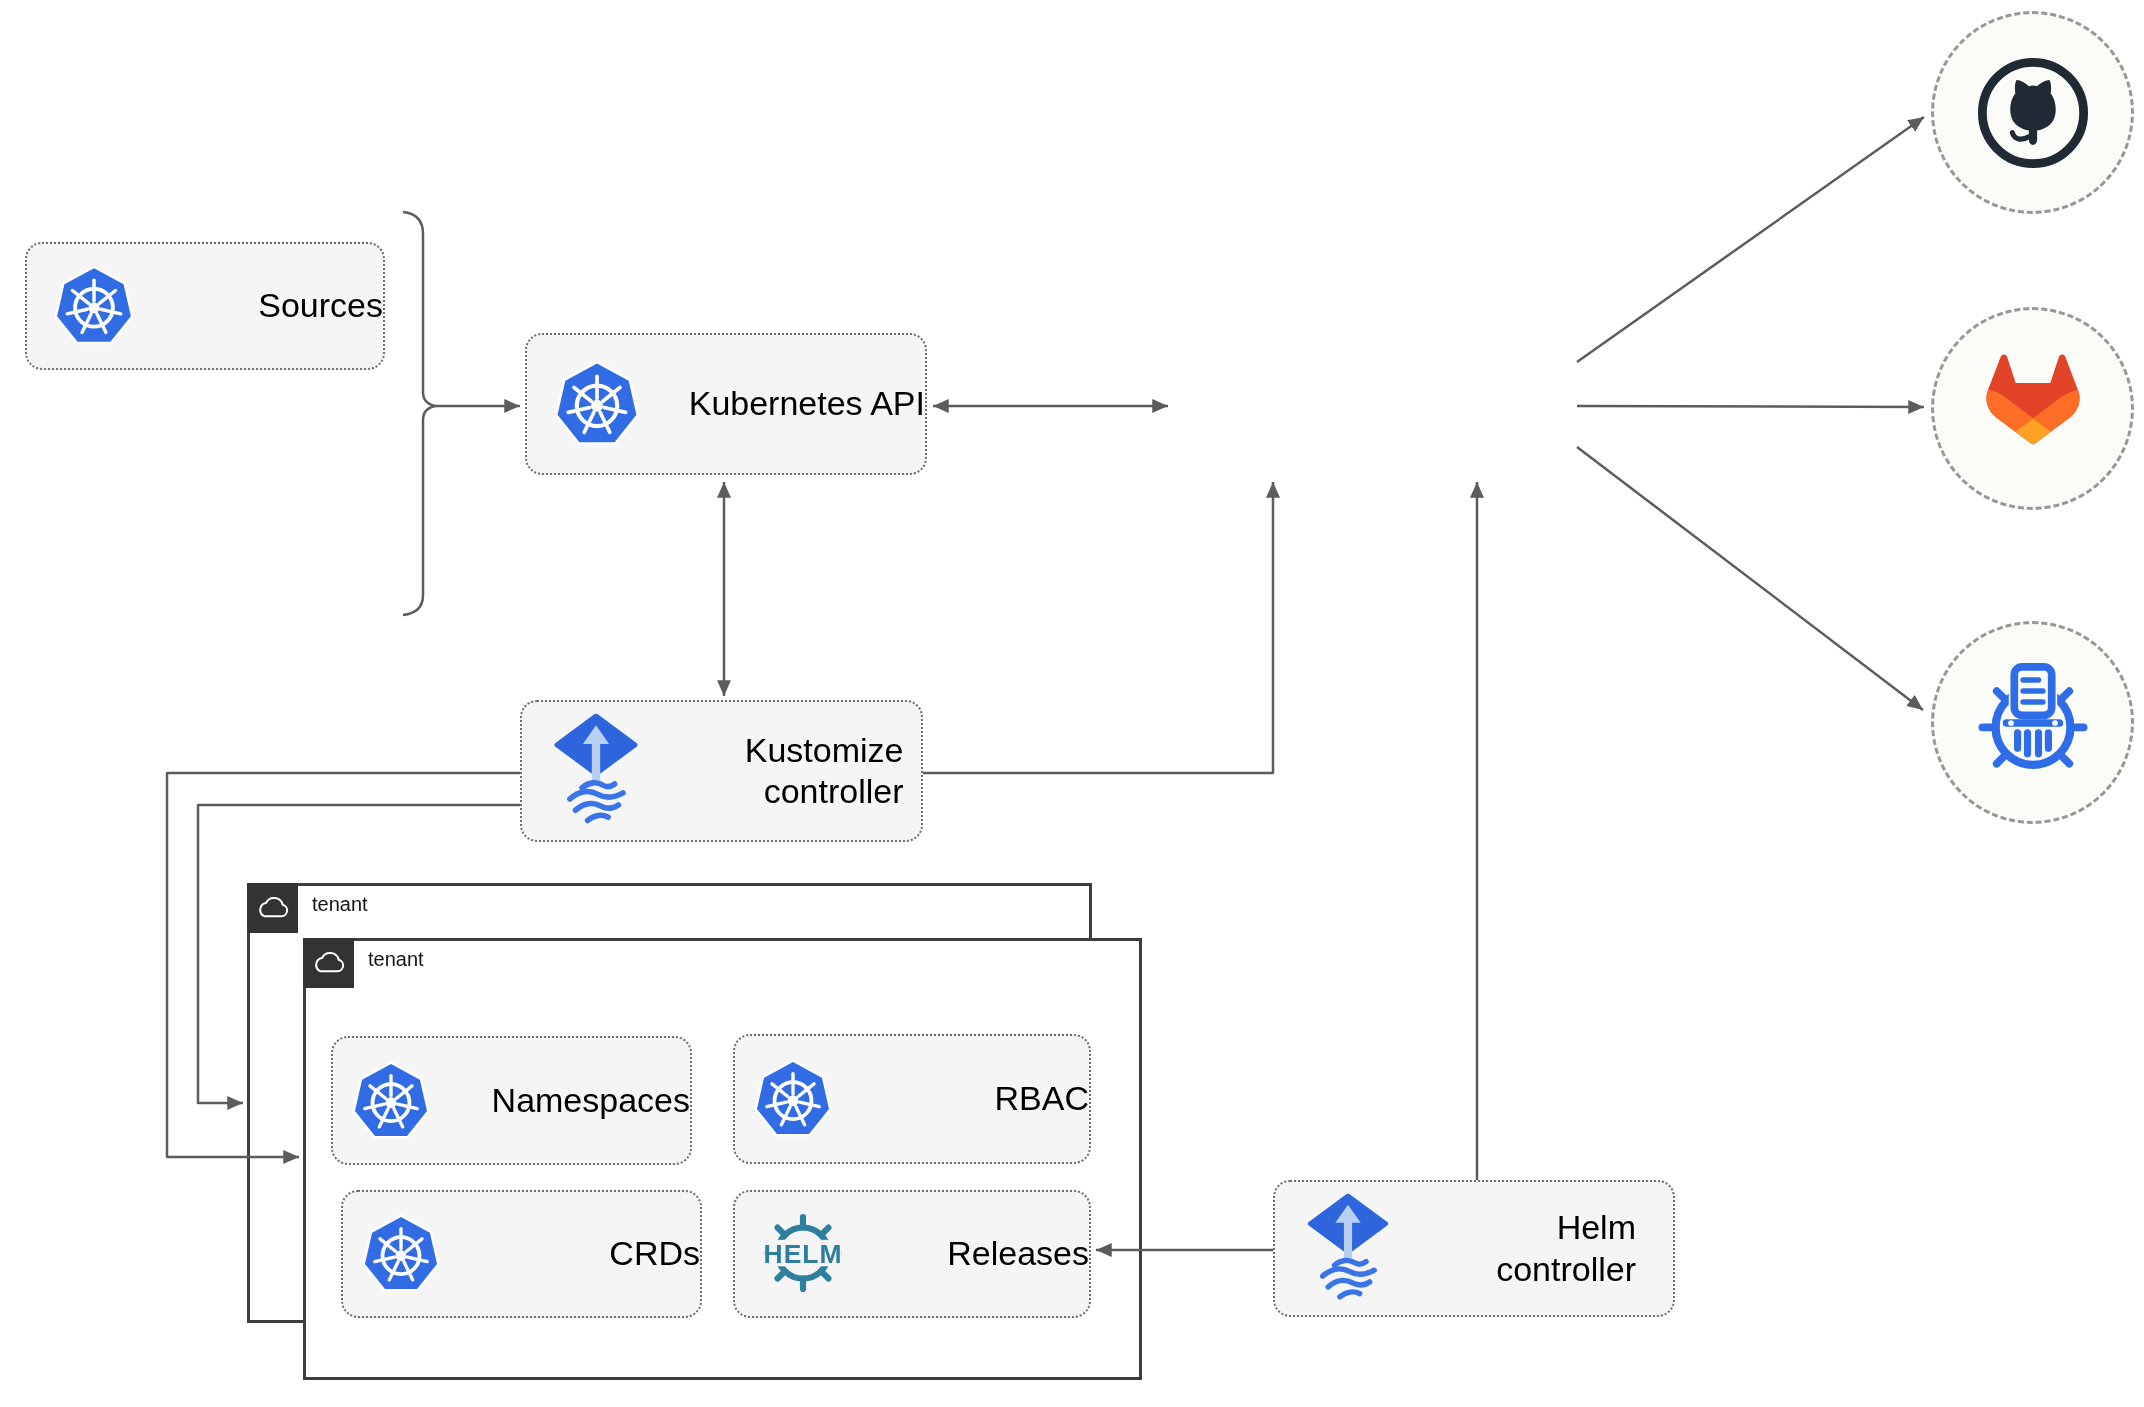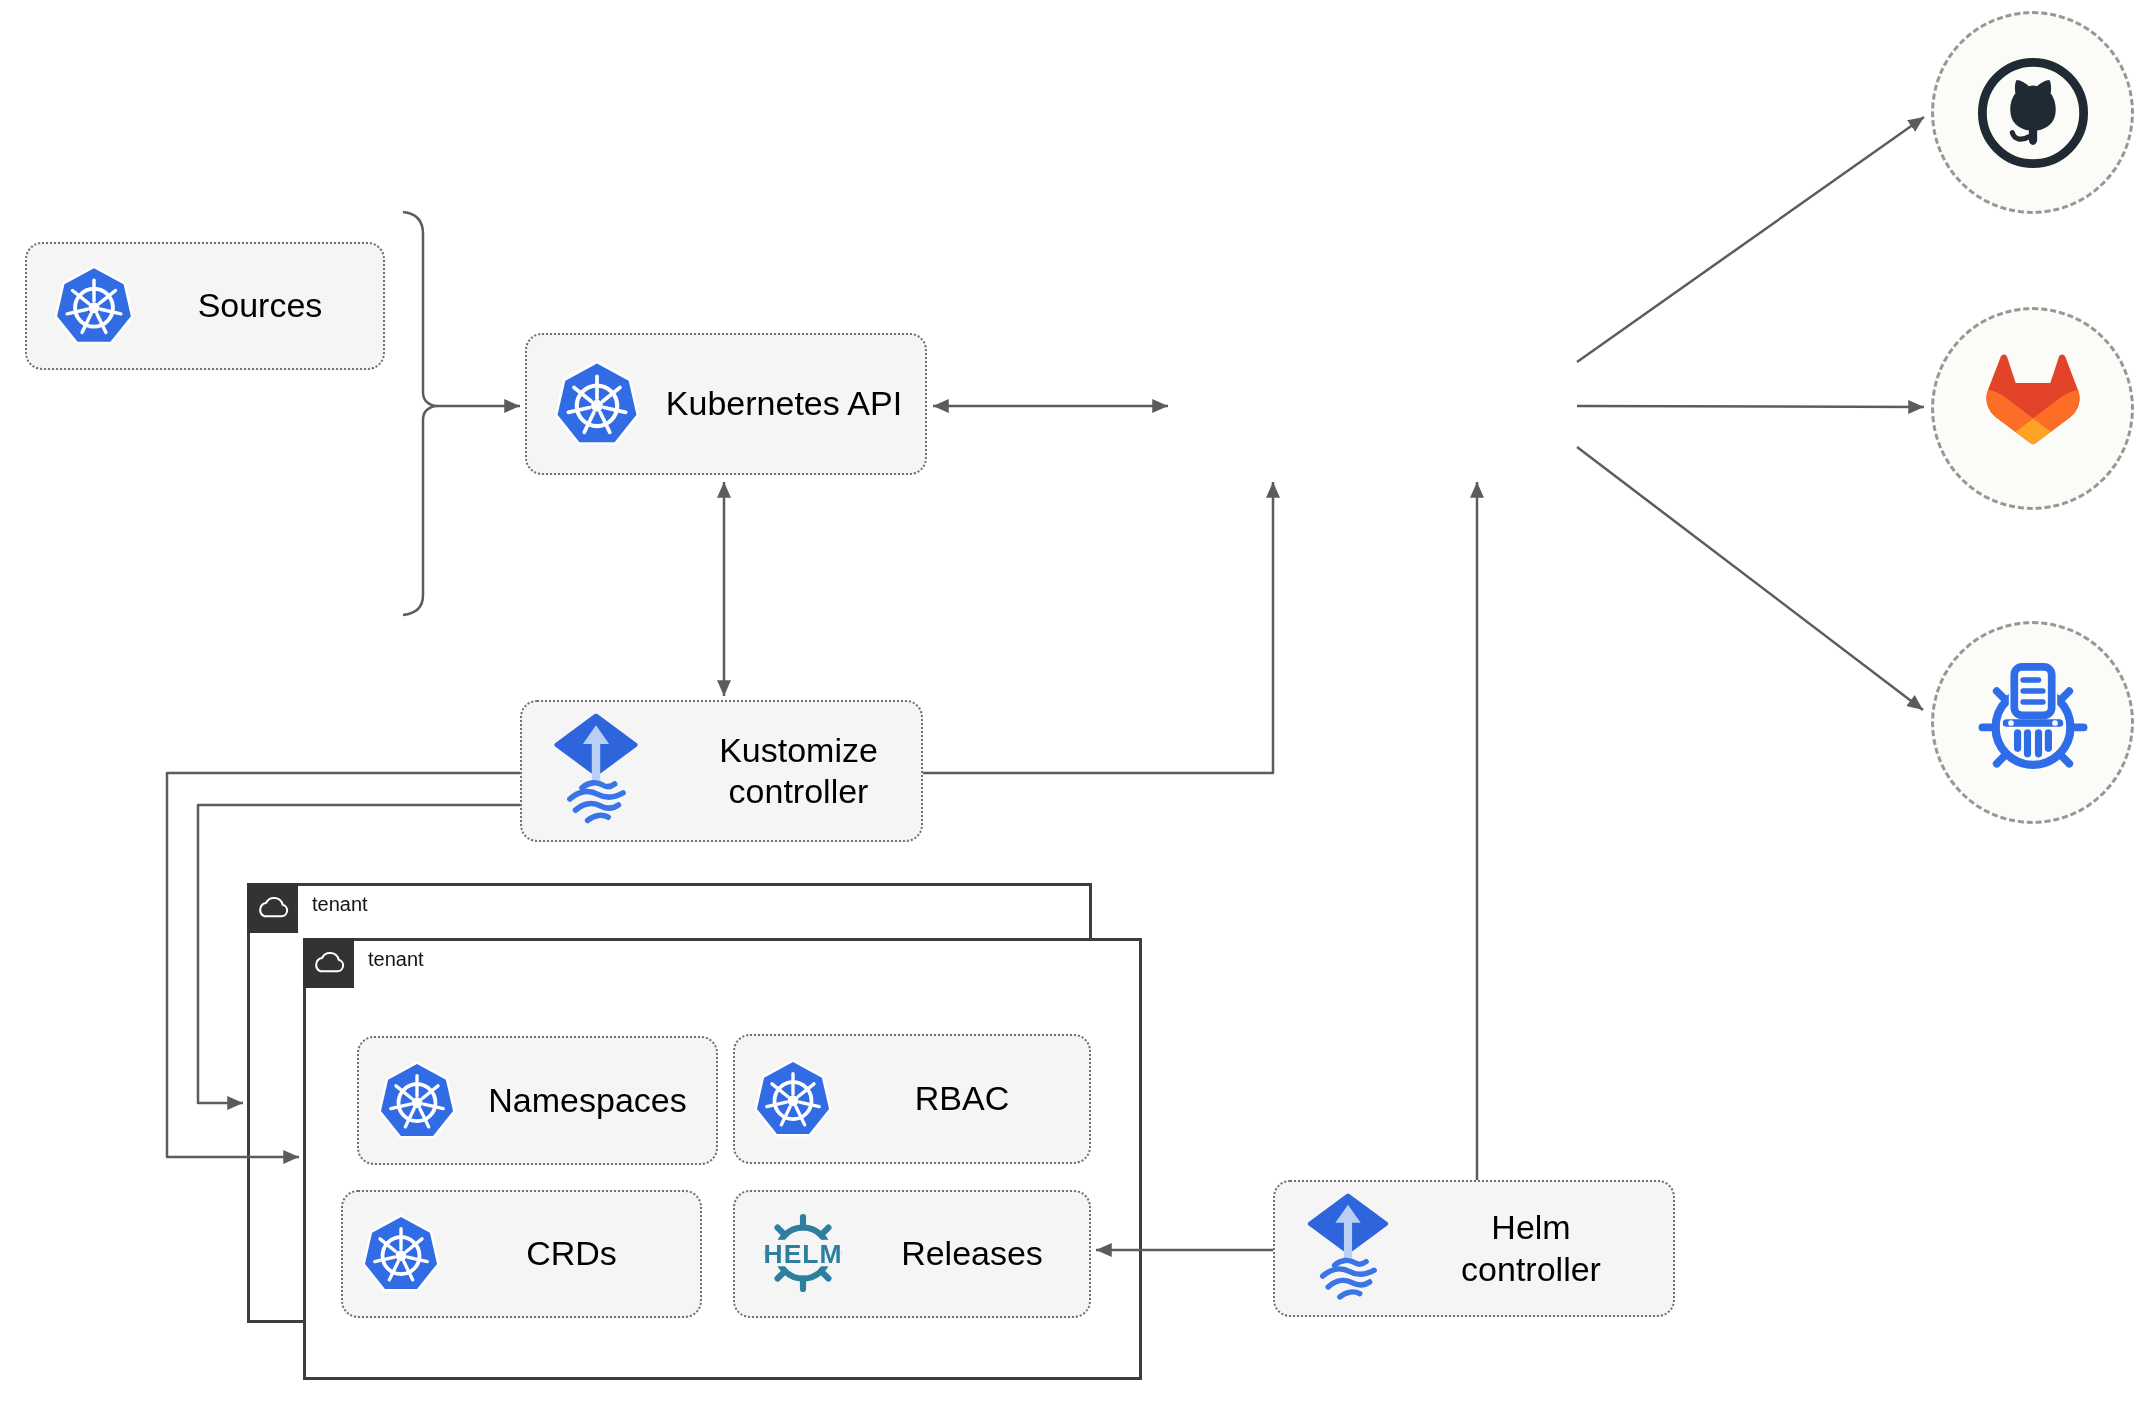--- a/index.html
+++ b/index.html
@@ -1,21 +1,21 @@
 <!DOCTYPE html>
 <html><head>
 <meta charset="utf-8">
 <style>
   html,body{margin:0;padding:0;background:#ffffff;}
   #canvas{position:relative;width:2144px;height:1407px;background:#ffffff;overflow:hidden;
           font-family:"Liberation Sans","DejaVu Sans",sans-serif;}
   .node{position:absolute;background:#f5f5f5;border:2px dotted #6f6f6f;border-radius:17px;
         display:flex;align-items:center;box-sizing:border-box;padding-left:24px;z-index:4;}
   .node .icon{flex:0 0 auto;display:flex;align-items:flex-start;justify-content:center;}
-  .node .label{flex:1;text-align:center;font-size:34px;color:#000;line-height:1.22;}
+  .node .label{flex:1;text-align:right;font-size:34px;color:#000;line-height:1.22;}
   .label.narrow{max-width:210px;margin:0 auto;}
   .tenant{position:absolute;background:#ffffff;border:3px solid #3d3d3d;box-sizing:border-box;}
   .tenant-tab{position:absolute;width:51px;height:50px;background:#333333;display:flex;
               align-items:center;justify-content:center;z-index:3;}
   .tenant-name{position:absolute;font-size:20px;color:#141414;z-index:3;}
   .endpoint{position:absolute;width:203px;height:203px;border-radius:50%;
             border:3px dashed #979797;background:#fbfbf8;display:flex;align-items:center;
             justify-content:center;box-sizing:border-box;z-index:4;}
   #wires{position:absolute;left:0;top:0;z-index:6;pointer-events:none;}
   .z1{z-index:1}.z2{z-index:2}
@@ -107,21 +107,21 @@
 
   <div class="node" style="left:1273px;top:1180px;width:402px;height:137px;padding-left:32px;">
     <span class="icon">
       <svg width="82" height="112" viewBox="0 0 90 124">
           <use href="#flux-logo"></use>
         </svg>
       </span>
     <span class="label narrow">Helm controller</span>
   </div>
 
-  <div class="node" style="left:357px;top:1036px;width:361px;height:129px;padding-left:16px;">
+  <div class="node" style="left:331px;top:1036px;width:361px;height:129px;padding-left:16px;">
     <span class="icon">
       <svg width="84" height="84" viewBox="0 0 100 100">
           <use href="#k8s-logo"></use>
         </svg>
       </span>
     <span class="label">Namespaces</span>
   </div>
 
   <div class="node" style="left:733px;top:1034px;width:358px;height:130px;padding-left:16px;">
     <span class="icon">

